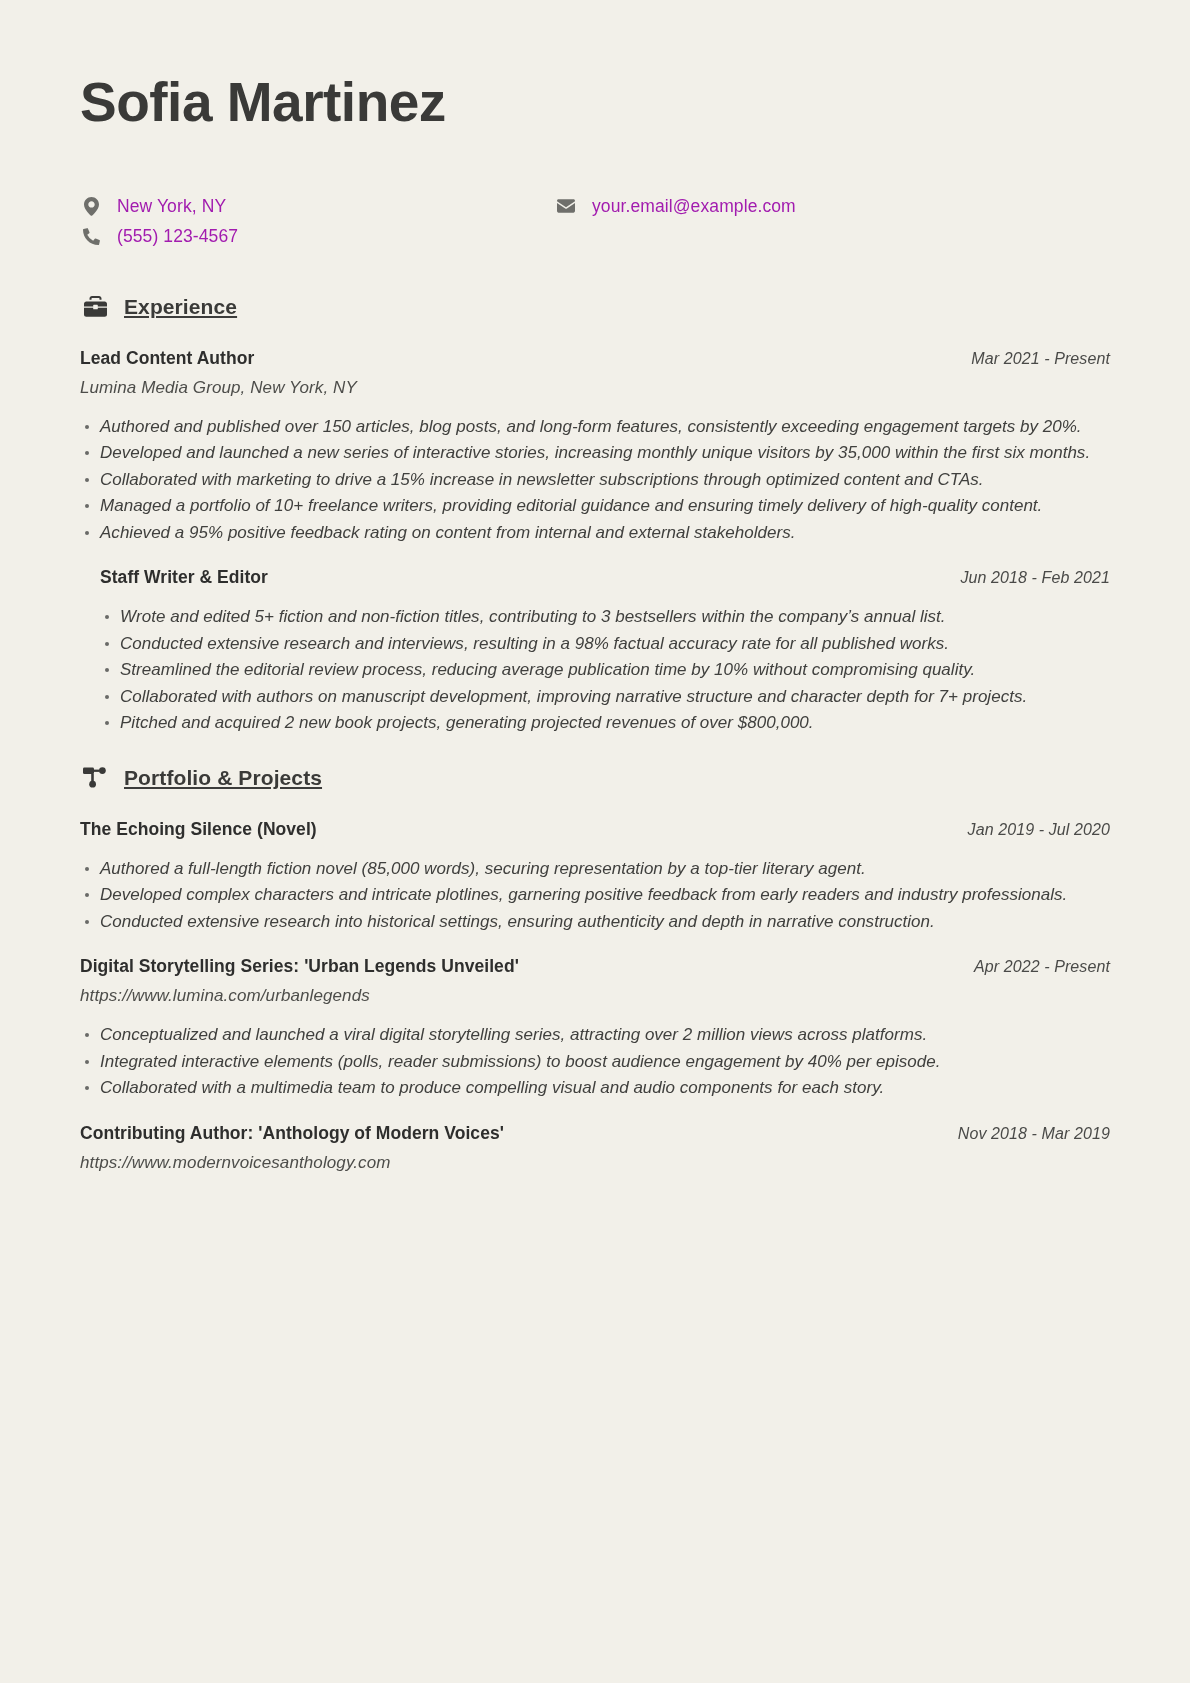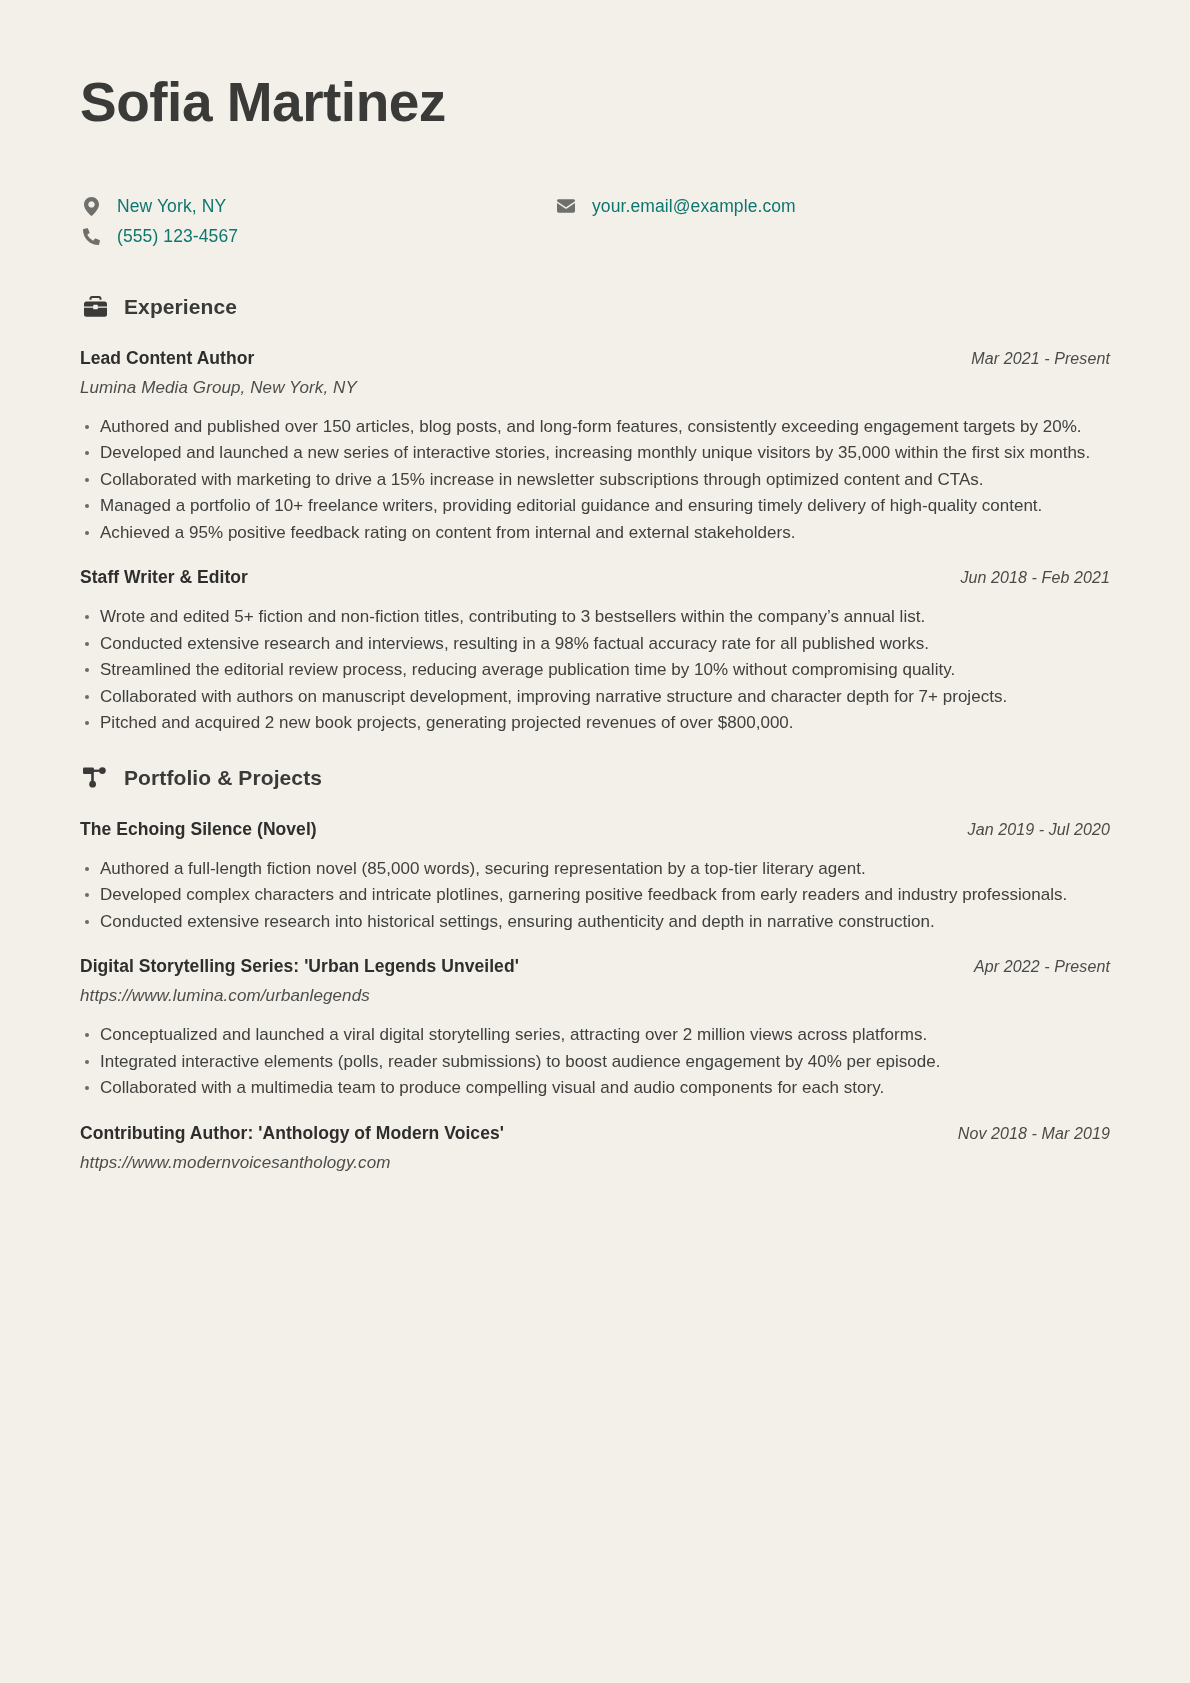--- a/index.html
+++ b/index.html
@@ -38,21 +38,21 @@
     row-gap: 9px;
     margin-bottom: 47px;
     padding-left: 2px;
   }
 
   .contact-item {
     display: flex;
     align-items: center;
     gap: 17px;
     font-size: 17.5px;
-    color: #0f766e;
+    color: #a21caf;
     letter-spacing: 0.1px;
   }
   .contact-item .ico {
     width: 18px;
     display: flex;
     align-items: center;
     justify-content: center;
     flex: none;
   }
   .contact-item .ico svg { display: block; fill: #6F6F6B; }
@@ -60,20 +60,21 @@
 
   
   .section { margin-bottom: 0; }
 
   .section-head {
     display: flex;
     align-items: center;
     gap: 16px;
     margin-bottom: 28px;
     padding-left: 2px;
+    text-decoration: underline;
   }
   .section-head .sec-ico {
     width: 26px; height: 26px;
     display: flex; align-items: center; justify-content: center;
     flex: none;
   }
   .section-head .sec-ico svg { display: block; fill: #3A3A38; }
   .section-title {
     font-size: 21px;
     font-weight: 700;
@@ -117,20 +118,21 @@
     padding-left: 0;
   }
   ul.bullets li {
     position: relative;
     padding-left: 20px;
     font-size: 17px;
     line-height: 1.5;
     color: #40403E;
     margin-bottom: 1px;
     letter-spacing: 0.02px;
+    font-style: italic;
   }
   ul.bullets li::before {
     content: "";
     position: absolute;
     left: 5px;
     top: 11px;
     width: 4px;
     height: 4px;
     border-radius: 50%;
     background: #6A6A67;
@@ -194,21 +196,21 @@
       <div class="entry-sub">Lumina Media Group, New York, NY</div>
       <ul class="bullets">
         <li>Authored and published over 150 articles, blog posts, and long-form features, consistently exceeding engagement targets by 20%.</li>
         <li>Developed and launched a new series of interactive stories, increasing monthly unique visitors by 35,000 within the first six months.</li>
         <li>Collaborated with marketing to drive a 15% increase in newsletter subscriptions through optimized content and CTAs.</li>
         <li>Managed a portfolio of 10+ freelance writers, providing editorial guidance and ensuring timely delivery of high-quality content.</li>
         <li>Achieved a 95% positive feedback rating on content from internal and external stakeholders.</li>
       </ul>
     </div>
 
-    <div class="entry" style="margin-bottom:0;">
+    <div class="entry" style="margin-bottom:0;margin-left:20px;">
       <div class="entry-top">
         <span class="entry-title">Staff Writer &amp; Editor</span>
         <span class="entry-date">Jun 2018 - Feb 2021</span>
       </div>
       <ul class="bullets">
         <li>Wrote and edited 5+ fiction and non-fiction titles, contributing to 3 bestsellers within the company’s annual list.</li>
         <li>Conducted extensive research and interviews, resulting in a 98% factual accuracy rate for all published works.</li>
         <li>Streamlined the editorial review process, reducing average publication time by 10% without compromising quality.</li>
         <li>Collaborated with authors on manuscript development, improving narrative structure and character depth for 7+ projects.</li>
         <li>Pitched and acquired 2 new book projects, generating projected revenues of over $800,000.</li>

